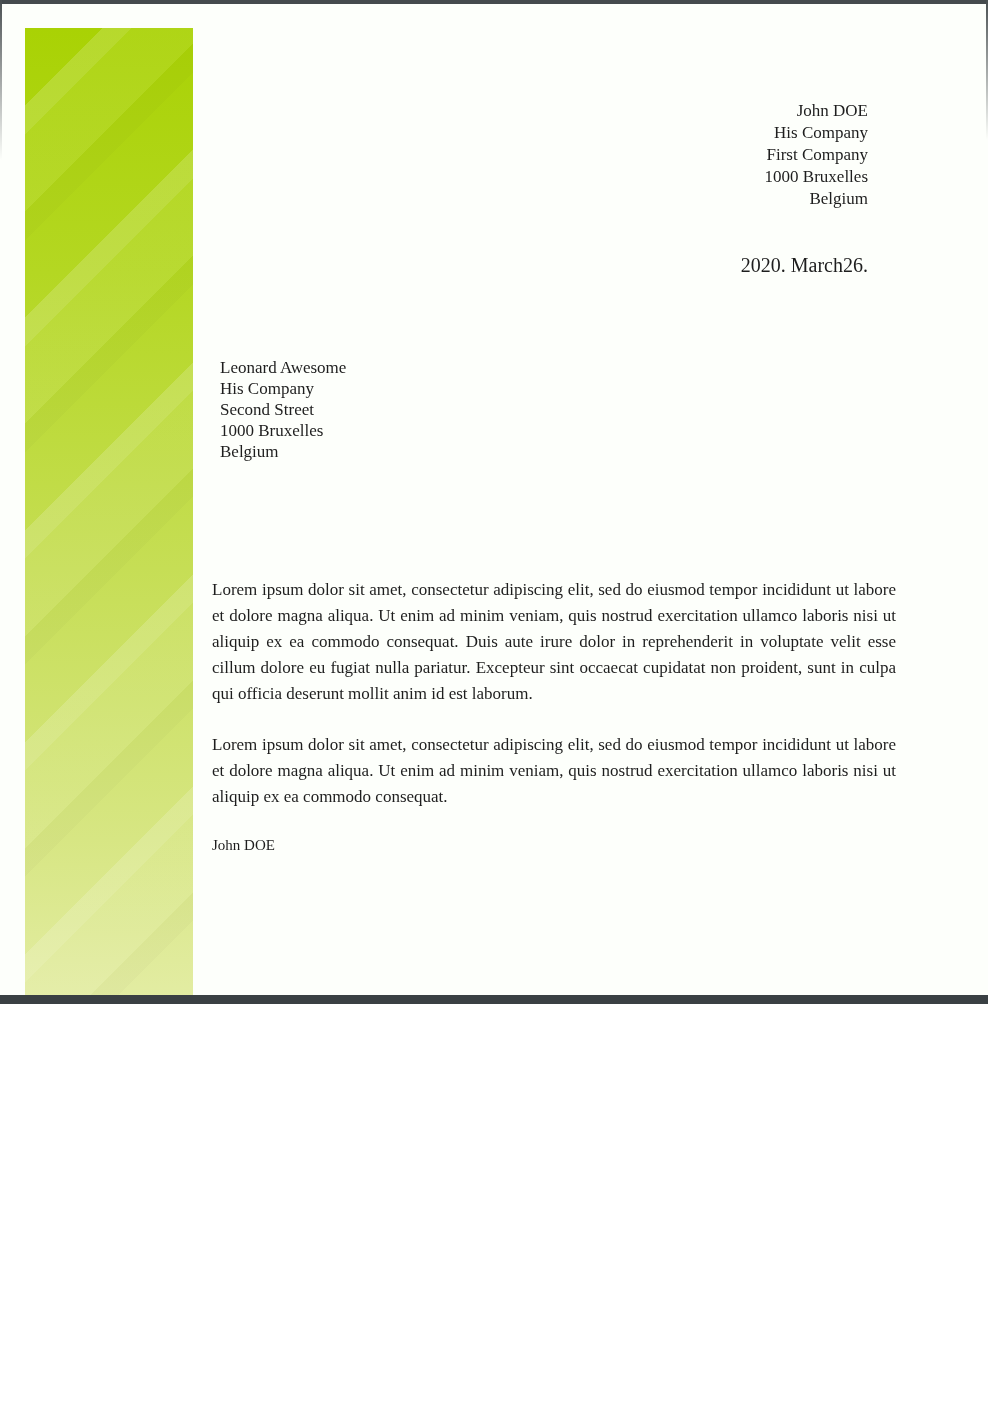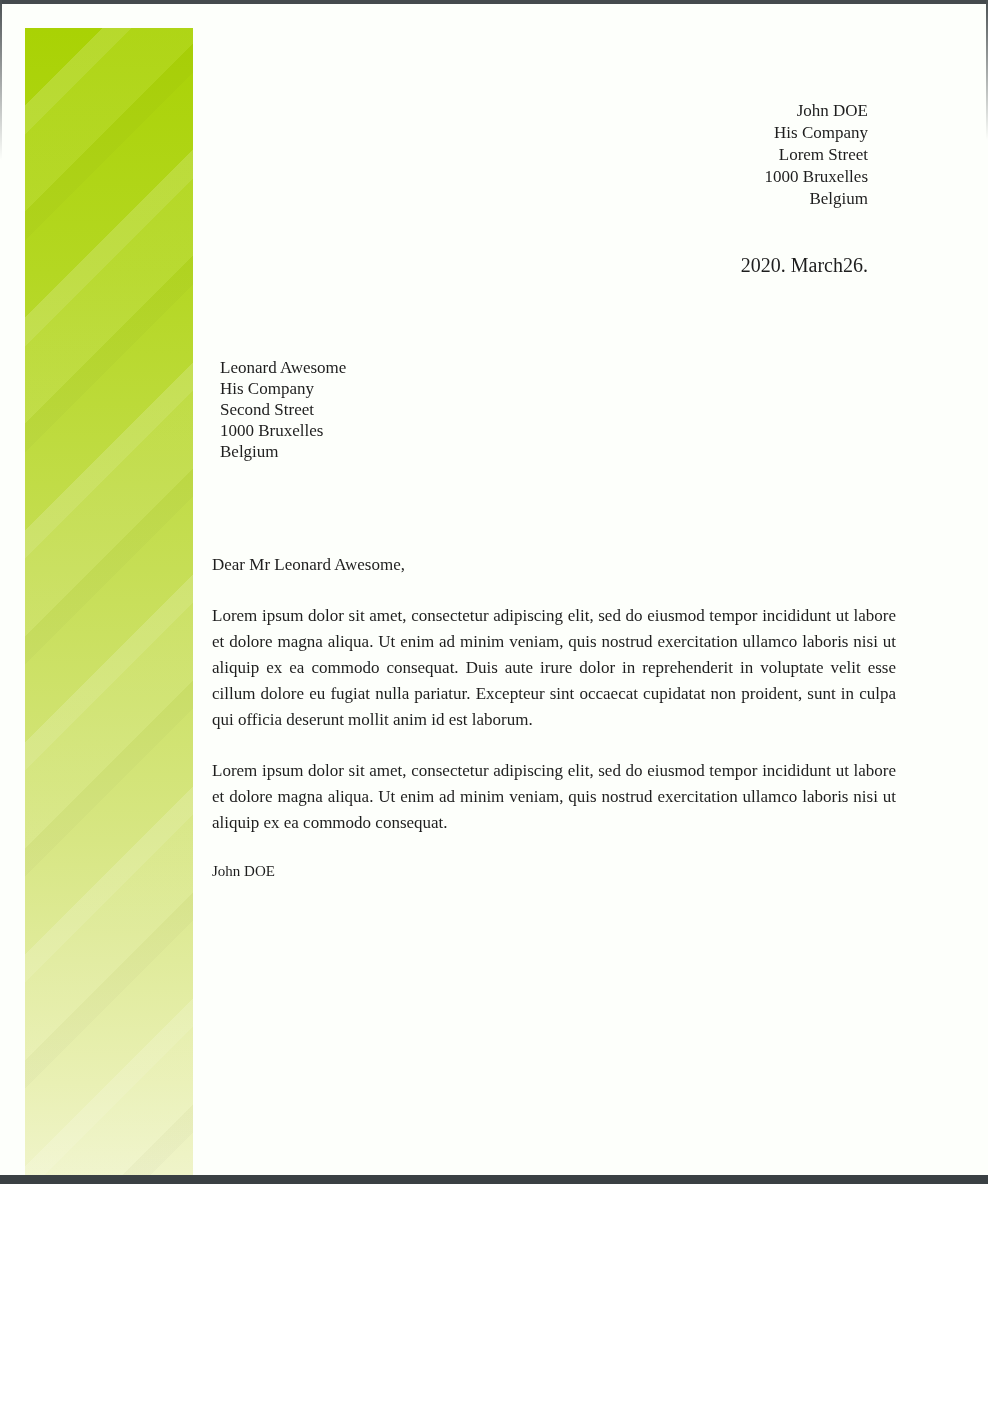--- a/index.html
+++ b/index.html
@@ -2,21 +2,21 @@
 <html><head>
 <meta charset="utf-8">
 <style>
   * { margin: 0; padding: 0; box-sizing: border-box; }
   html, body { background: #ffffff; }
   body { font-family: "Liberation Serif", "DejaVu Serif", serif; }
 
   .page {
     position: relative;
     width: 988px;
-    height: 1184px;
+    height: 1004px;
     background: #fdfffb;
     overflow: hidden;
     color: #1e1e1e;
   }
 
   .border-top {
     position: absolute; top: 0; left: 0;
     width: 100%; height: 4px;
     background: #454b4e;
   }
@@ -105,37 +105,36 @@
 
   <div class="border-top"></div>
   <div class="edge-left"></div>
   <div class="edge-right"></div>
 
   <div class="green-bar"></div>
 
   <div class="sender">
     <div>John DOE</div>
     <div>His Company</div>
-    <div>Lorem Street</div>
+    <div>First Company</div>
     <div>1000 Bruxelles</div>
     <div>Belgium</div>
   </div>
 
   <div class="date">2020. March26.</div>
 
   <div class="recipient">
     <div>Leonard Awesome</div>
     <div>His Company</div>
     <div>Second Street</div>
     <div>1000 Bruxelles</div>
     <div>Belgium</div>
   </div>
 
   <div class="letter-body">
-    <p class="salutation">Dear Mr Leonard Awesome,</p>
     <p class="para">Lorem ipsum dolor sit amet, consectetur adipiscing elit, sed do eiusmod tempor incididunt ut labore et dolore magna aliqua. Ut enim ad minim veniam, quis nostrud exercitation ullamco laboris nisi ut aliquip ex ea commodo consequat. Duis aute irure dolor in reprehenderit in voluptate velit esse cillum dolore eu fugiat nulla pariatur. Excepteur sint occaecat cupidatat non proident, sunt in culpa qui officia deserunt mollit anim id est laborum.</p>
     <p class="para">Lorem ipsum dolor sit amet, consectetur adipiscing elit, sed do eiusmod tempor incididunt ut labore et dolore magna aliqua. Ut enim ad minim veniam, quis nostrud exercitation ullamco laboris nisi ut aliquip ex ea commodo consequat.</p>
     <p class="para signature">John DOE</p>
   </div>
 
   <div class="border-bottom"></div>
 
 </div>
 
 </body></html>

